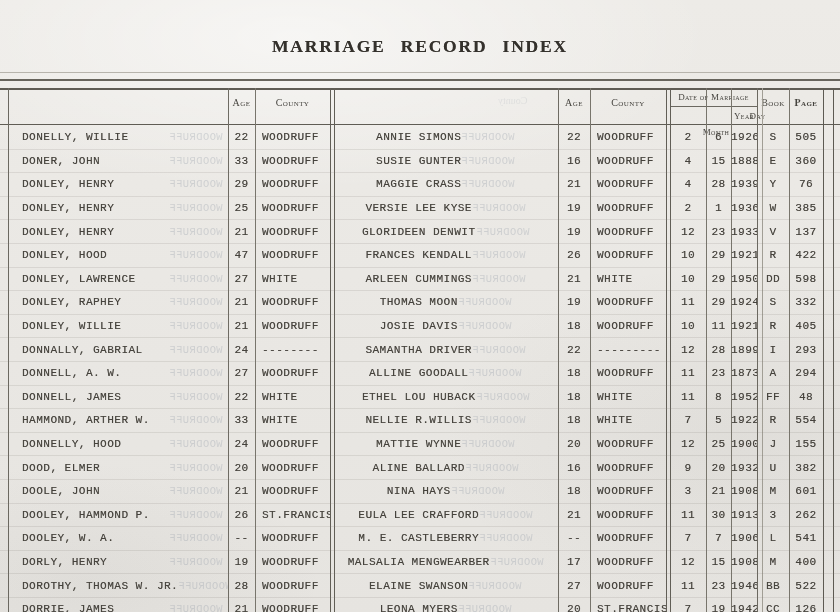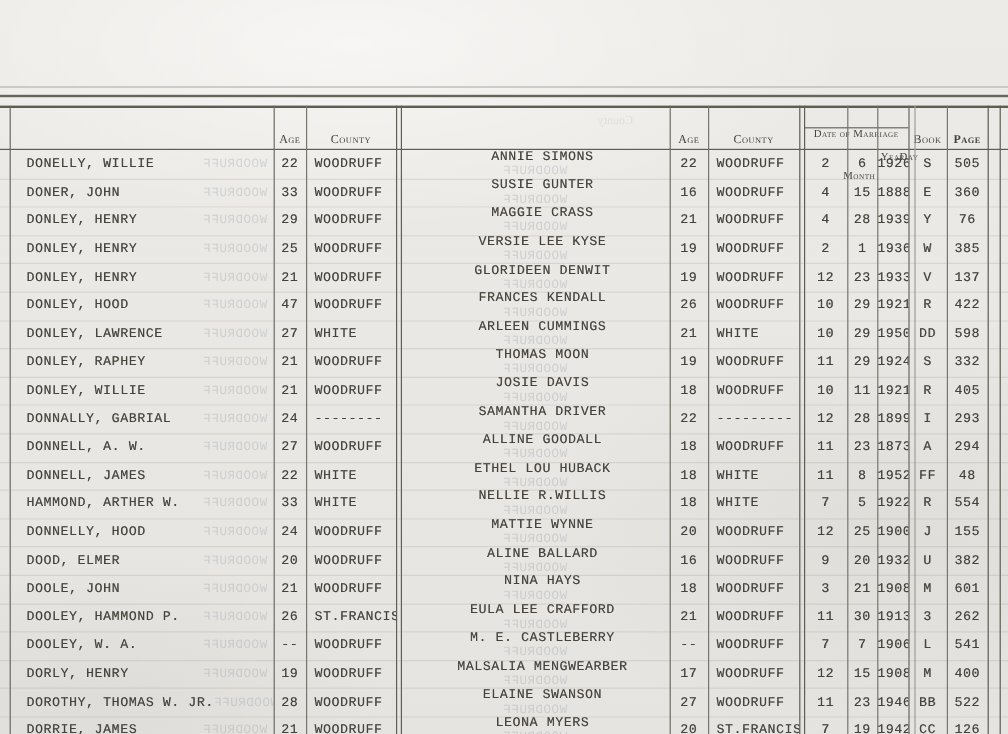--- a/index.html
+++ b/index.html
@@ -15,53 +15,54 @@
   .title{
     position:absolute;top:36px;left:0;width:100%;text-align:center;
     font-family:"Liberation Serif","DejaVu Serif",serif;font-weight:bold;
     font-size:17.5px;letter-spacing:1.8px;word-spacing:9px;color:#34312c;
     text-shadow:0 0 .6px rgba(52,49,44,.7);
   }
   .hline,.vline{position:absolute;}
   .hdr{
     position:absolute;height:12px;line-height:12px;text-align:center;
     font-family:"Liberation Serif","DejaVu Serif",serif;font-variant-caps:small-caps;
-    font-size:10px;letter-spacing:.4px;color:#46443f;margin-top:14px;
+    font-size:10px;letter-spacing:.4px;color:#46443f;
   }
   .hdr.small{font-size:9px;}
   .rows{position:absolute;top:126px;left:0;width:840px;height:486px;overflow:hidden;}
   .row{
     display:grid;height:23.6px;box-sizing:border-box;align-items:center;
     grid-template-columns:12px 216px 27px 75px 4px 224px 32px 76px 4px 36px 25px 26px 32px 34px 1fr;
     border-bottom:1px solid rgba(125,121,112,.16);
     font-size:11px;letter-spacing:.5px;color:#45423c;
     text-shadow:.25px 0 0 rgba(62,58,52,.5);
     white-space:nowrap;
   }
   .cell{overflow:hidden;}
   .cell.namec{display:flex;justify-content:space-between;align-items:center;padding-left:10px;}
-  .cell.spousec{display:flex;justify-content:center;align-items:center;padding-left:12px;flex-direction:column;}
+  .cell.spousec{display:flex;justify-content:center;align-items:center;padding-left:12px;}
   .cell.center{text-align:center;}
   .cell.county{padding-left:7px;}
   .ghost{
     display:inline-block;transform:scaleX(-1);
     color:#8d96a3;opacity:.30;filter:blur(.35px);
     font-size:10.5px;letter-spacing:.4px;text-shadow:none;margin-right:5px;
   }
   .spousec .ghost{margin-right:13px;}
   .hghost{
     position:absolute;transform:scaleX(-1);color:#8d96a3;opacity:.17;filter:blur(.5px);
     font-family:"Liberation Serif","DejaVu Serif",serif;font-size:10px;
   }
 </style>
 </head>
 <body>
 
 <div class="sheet">
 
+  <div class="title">MARRIAGE RECORD INDEX</div>
 
   <div class="hline" style="left:0;top:71.5px;width:840px;height:1px;background:#b7b4ac;"></div>
   <div class="hline" style="left:0;top:78.5px;width:840px;height:2.2px;background:#67645c;"></div>
 
   <div class="hline" style="left:0;top:88px;width:840px;height:1.6px;background:#5f5c54;"></div>
   <div class="hline" style="left:0;top:123.5px;width:840px;height:1.6px;background:#5f5c54;"></div>
   <div class="hline" style="left:670px;top:105.5px;width:87px;height:1.1px;background:#6b6860;"></div>
 
   <div class="hdr" style="left:228px;top:97px;width:27px;">Age</div>
   <div class="hdr" style="left:255px;top:97px;width:75px;">County</div>

